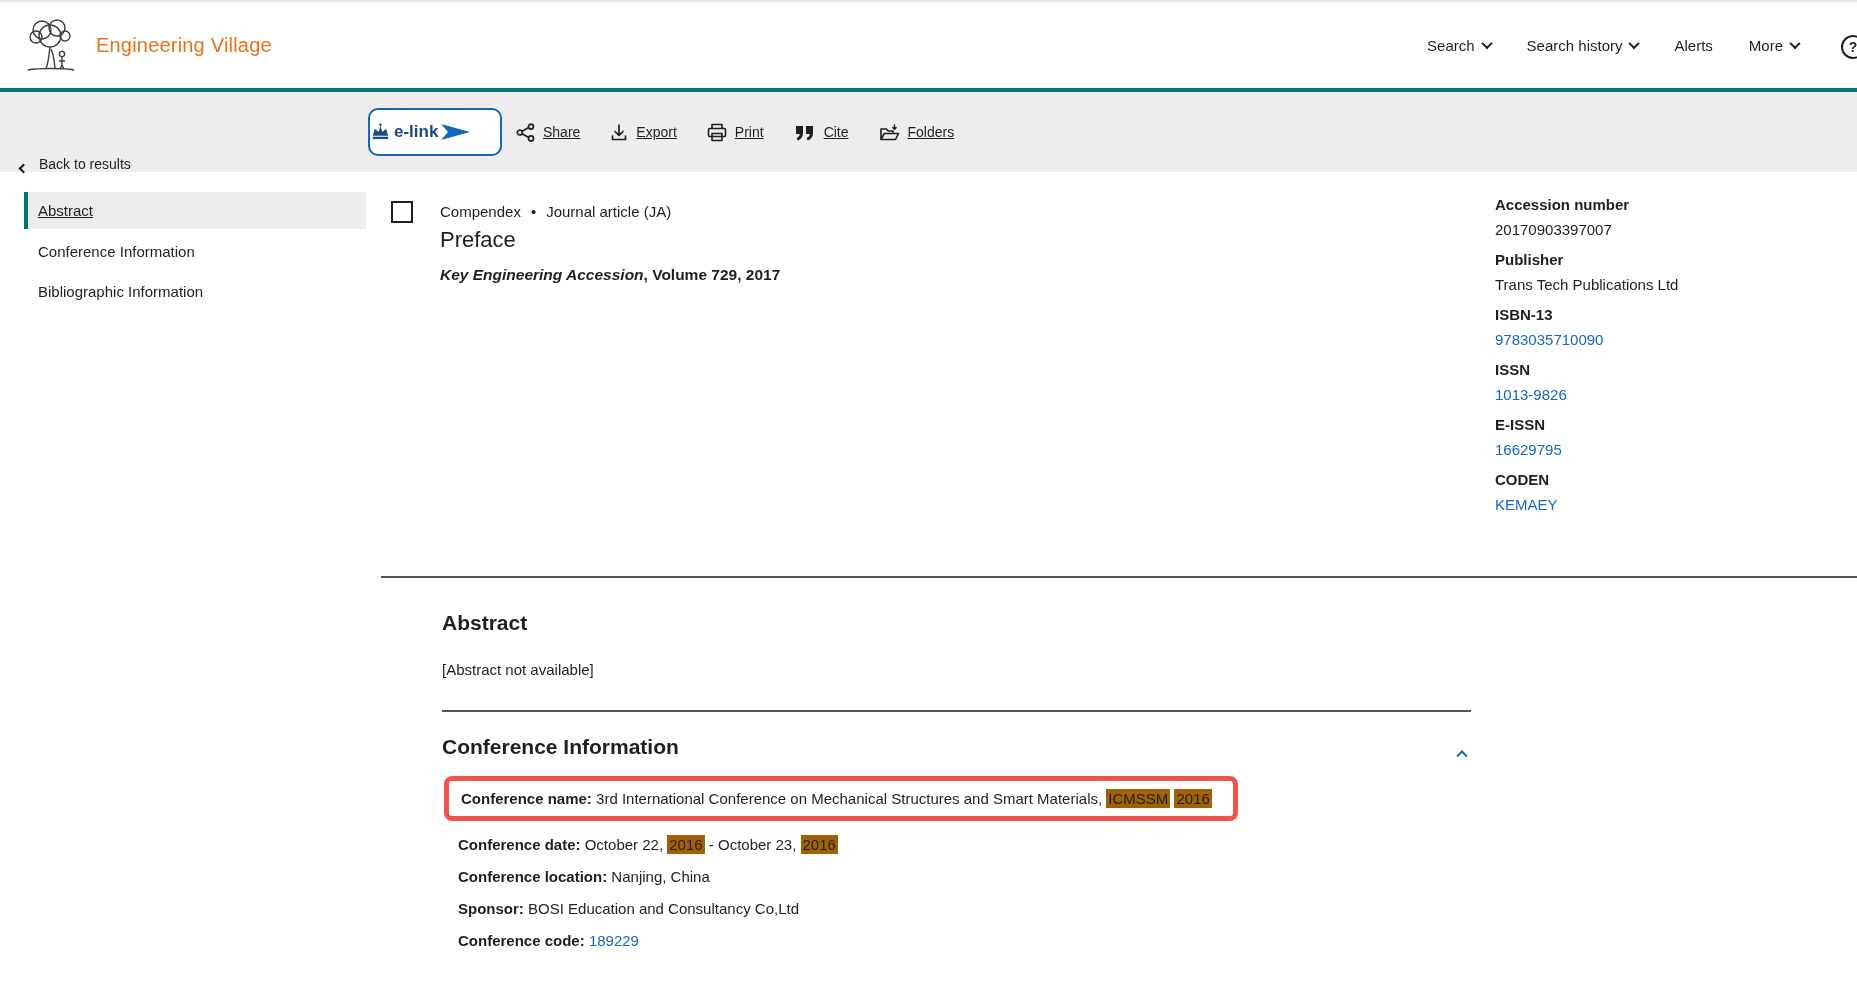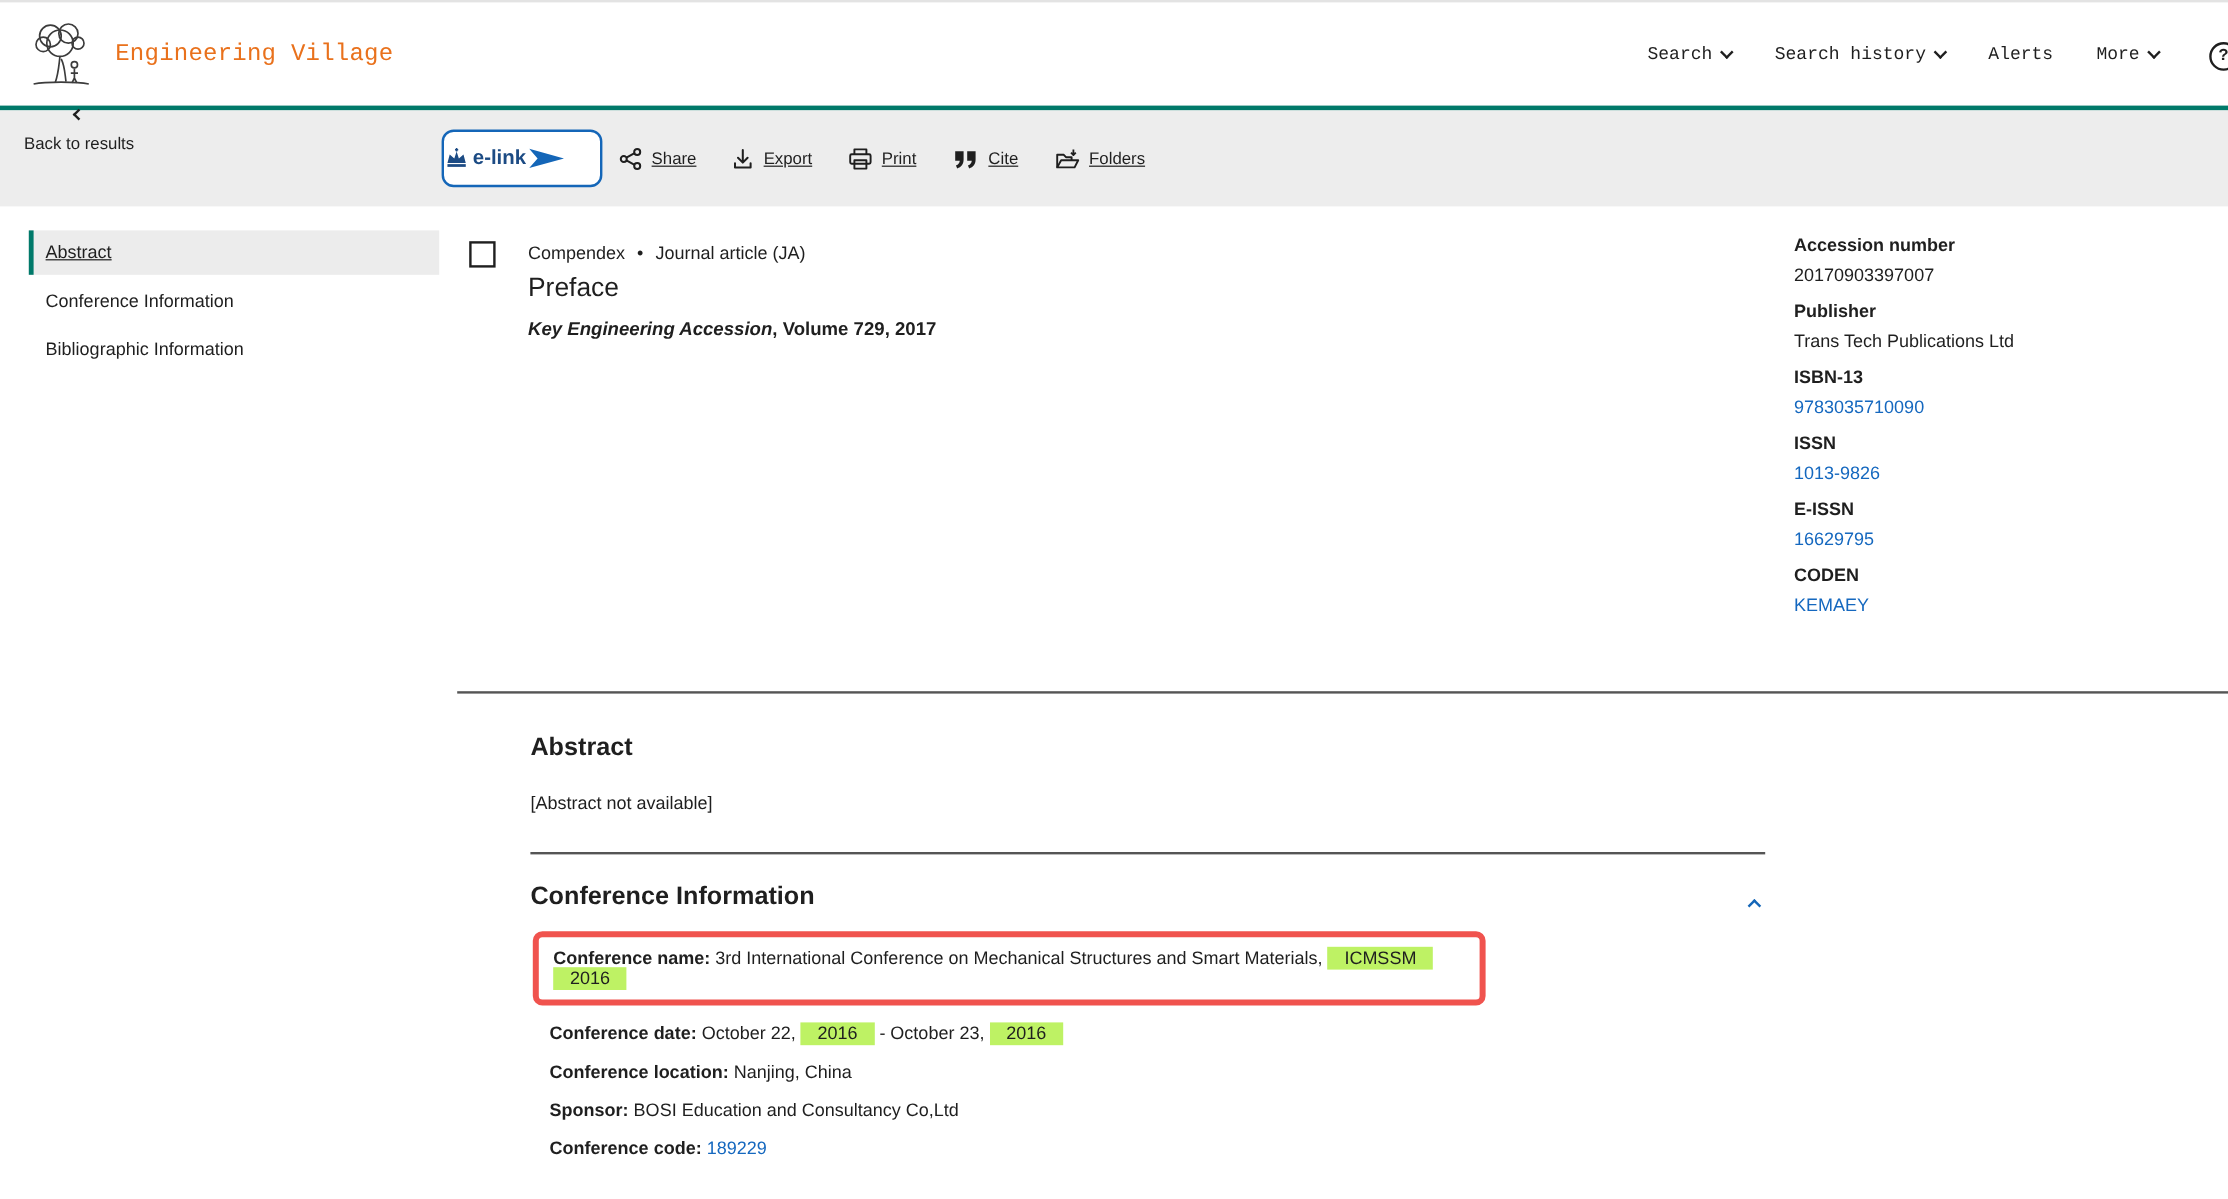--- a/index.html
+++ b/index.html
@@ -2,41 +2,41 @@
 <html><head>
 <meta charset="utf-8">
 <style>
   * { margin:0; padding:0; box-sizing:border-box; }
   html,body { background:#fff; }
   body { font-family:"Liberation Sans","DejaVu Sans",sans-serif; color:#1f1f1f; }
   .page { position:relative; width:1857px; height:999px; background:#fff; overflow:hidden; }
 
   
   .header { position:absolute; top:0; left:0; right:0; height:88px; background:#fff;
-            border-top:2px solid #e3e3e3; display:flex; align-items:center;font-family:Liberation Mono, monospace; }
+            border-top:2px solid #e3e3e3; display:flex; align-items:center; }
   .logo { margin-left:24px; width:54px; height:56px; flex:0 0 auto; }
   .brand-name { margin-left:18px; font-size:20px; color:#e9711c; letter-spacing:.2px; }
   .top-nav { margin-left:auto; display:flex; align-items:center; gap:36px; font-size:15px;
              color:#1f1f1f; padding-right:58px; }
   .top-nav .nav-item { display:flex; align-items:center; gap:8px; cursor:pointer; white-space:nowrap;justify-content:space-between; }
   .chev { display:inline-block; width:8px; height:8px; border-right:2px solid currentColor;
           border-bottom:2px solid currentColor; }
   .chev.down { transform:rotate(45deg) translate(-1px,-1px); }
   .chev.left { transform:rotate(135deg); }
   .chev.up   { transform:rotate(-135deg) translate(-2px,-2px); }
   .help-circle { position:absolute; right:-8px; top:33px; width:24px; height:24px;
                  border:2px solid #1f1f1f; border-radius:50%; display:flex; align-items:center;
                  justify-content:center; font-size:14px; font-weight:700; background:#fff; }
 
   .green-bar { position:absolute; top:88px; left:0; right:0; height:4px; background:#00796a; }
 
   
   .toolbar { position:absolute; top:92px; left:0; right:0; height:80px; background:#ededed; }
-  .back-link { position:absolute; left:20px; top:0; height:100%; display:flex; align-items:center;
-               gap:12px; font-size:14px; color:#1f1f1f; cursor:pointer;flex-direction:column; }
+  .back-link { position:absolute; left:20px; top:0; height:100%; display:flex; align-items:flex-end;
+               gap:12px; font-size:14px; color:#1f1f1f; cursor:pointer; }
   .back-link .chev { width:7px; height:7px; }
   .elink-btn { position:absolute; left:368px; top:16px; width:134px; height:48px; background:#fff;
                border:2px solid #1466b8; border-radius:10px; display:flex; align-items:center;
                justify-content:flex-start; gap:3px; cursor:pointer; }
   .elink-label { font-size:17px; font-weight:700; color:#1c4b84; }
   .action-row { position:absolute; left:516px; top:0; height:100%; display:flex; align-items:center; gap:30px;text-decoration:underline; }
   .action-btn { display:flex; align-items:center; gap:8px; font-size:14px; color:#1f1f1f; cursor:pointer; }
   .action-btn svg { display:block; }
 
   
@@ -67,21 +67,21 @@
   .section-heading { font-size:21px; color:#1f1f1f; }
   .abstract-body { margin-top:26px; font-size:15px; }
   .divider-inner { position:absolute; left:442px; top:710px; width:1029px; height:2px; background:#555; }
 
   .conf-sec { position:absolute; left:442px; top:735px; width:1030px; }
   .collapse-chev { position:absolute; right:6px; top:8px; color:#1466b8; cursor:pointer; }
   .red-box { margin-top:17px; margin-left:2px; width:794px; border:5px solid #f0534e;
              border-radius:8px; padding:9px 12px; font-size:15px; background:#fff; }
   .conf-row { margin-top:15px; padding-left:16px; font-size:15px; }
   .bold { font-weight:700; }
-  .hl { background:#bef264; padding:1px 14px; }
+  .hl { background:#a16207; padding:1px 2px; }
 </style>
 </head>
 <body>
 
 <div class="page">
 
   <div class="header">
     <svg class="logo" viewBox="0 0 54 56" fill="none" stroke="#3c3c3c" stroke-width="1.4">
       <circle cx="18" cy="13" r="9"></circle>
       <circle cx="33" cy="11" r="8"></circle>

